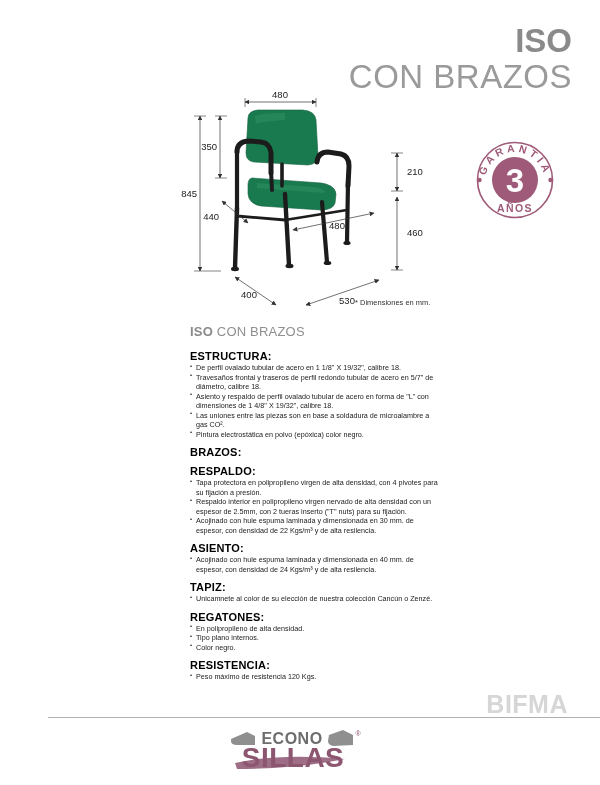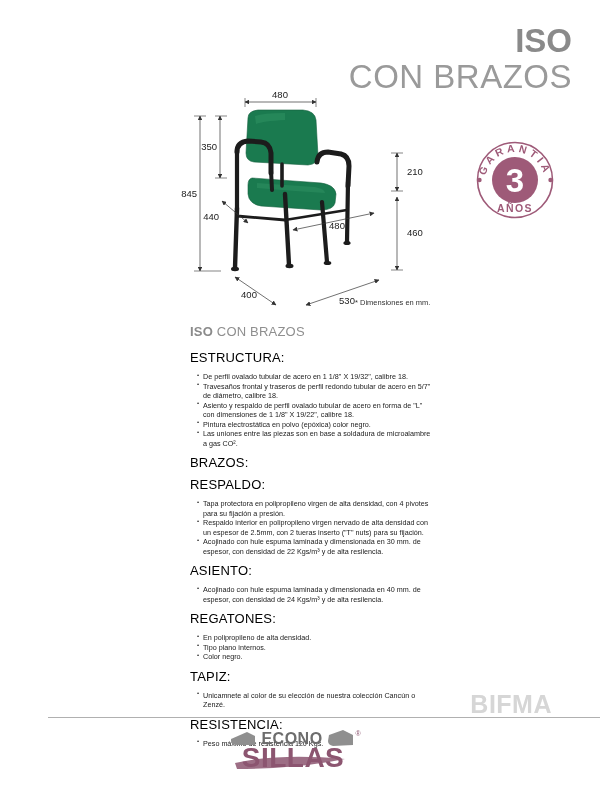--- a/index.html
+++ b/index.html
@@ -79,28 +79,28 @@
   #spec-subtitle {
     font-size: 13px;
     color: #8f8f8f;
     margin-bottom: 11px;
     letter-spacing: 0.2px;
   }
   #spec-subtitle .b { font-weight: bold; color: #8a8a8a; }
 
   .spec-section { margin-bottom: 7px; }
   .spec-heading {
-    font-size: 13px;
-    font-weight: normal;
+    font-size: 11px;
+    font-weight: bold;
     color: #000;
     letter-spacing: 0.2px;
     margin-bottom: 1px;
   }
   .spec-list {
-    margin: 7px;
+    margin: 0;
     padding: 0;
     list-style: none;
   }
   .spec-list li {
     font-size: 7.2px;
     color: #1a1a1a;
     line-height: 1.32;
     padding-left: 6px;
     position: relative;
     margin-bottom: 0px;
@@ -109,21 +109,21 @@
     content: "\2022";
     position: absolute;
     left: 0;
     top: -0.5px;
     font-size: 6px;
   }
 
   
   #bifma-mark {
     position: absolute;
-    right: 48px;
+    right: 32px;
     top: 690px;
     font-size: 25px;
     font-weight: bold;
     color: #d6d6d6;
     letter-spacing: 0.5px;
   }
   #footer-divider {
     position: absolute;
     left: 48px;
     top: 717px;
@@ -270,54 +270,54 @@
   <div id="spec-subtitle">
     <span class="b">ISO</span>
     <span>CON BRAZOS</span>
   </div>
   <div id="spec-sections">
       <div class="spec-section">
         <div class="spec-heading">ESTRUCTURA:</div>
         <ul class="spec-list">
           <li>De perfil ovalado tubular de acero en 1 1/8" X 19/32", calibre 18.</li>
           <li>Travesaños frontal y traseros de perfil redondo tubular de acero en 5/7" de diámetro, calibre 18.</li>
-          <li>Asiento y respaldo de perfil ovalado tubular de acero en forma de "L" con dimensiones de 1 1/8" X 19/22", calibre 18.</li>
+          <li>Asiento y respaldo de perfil ovalado tubular de acero en forma de "L" con dimensiones de 1 4/8" X 19/32", calibre 18.</li>
+          <li>Las uniones entre las piezas son en base a soldadura de microalambre a gas CO².</li>
           <li>Pintura electrostática en polvo (epóxica) color negro.</li>
-          <li>Las uniones entre las piezas son en base a soldadura de microalambre a gas CO².</li>
         </ul>
       </div>
       <div class="spec-section">
         <div class="spec-heading">BRAZOS:</div>
       </div>
       <div class="spec-section">
         <div class="spec-heading">RESPALDO:</div>
         <ul class="spec-list">
           <li>Tapa protectora en polipropileno virgen de alta densidad, con 4 pivotes para su fijación a presión.</li>
           <li>Respaldo interior en polipropileno virgen nervado de alta densidad con un espesor de 2.5mm, con 2 tueras inserto ("T" nuts) para su fijación.</li>
           <li>Acojinado con hule espuma laminada y dimensionada en 30 mm. de espesor, con densidad de 22 Kgs/m³ y de alta resilencia.</li>
         </ul>
       </div>
       <div class="spec-section">
         <div class="spec-heading">ASIENTO:</div>
         <ul class="spec-list">
           <li>Acojinado con hule espuma laminada y dimensionada en 40 mm. de espesor, con densidad de 24 Kgs/m³ y de alta resilencia.</li>
         </ul>
       </div>
       <div class="spec-section">
+        <div class="spec-heading">TAPIZ:</div>
+        <ul class="spec-list">
+          <li>Unicamnete al color de su elección de nuestra colección Cancún o Zenzé.</li>
+        </ul>
+      </div>
+      <div class="spec-section">
         <div class="spec-heading">REGATONES:</div>
         <ul class="spec-list">
           <li>En polipropileno de alta densidad.</li>
           <li>Tipo plano internos.</li>
           <li>Color negro.</li>
-        </ul>
-      </div>
-      <div class="spec-section">
-        <div class="spec-heading">TAPIZ:</div>
-        <ul class="spec-list">
-          <li>Unicamnete al color de su elección de nuestra colección Cancún o Zenzé.</li>
         </ul>
       </div>
       <div class="spec-section">
         <div class="spec-heading">RESISTENCIA:</div>
         <ul class="spec-list">
           <li>Peso máximo de resistencia 120 Kgs.</li>
         </ul>
       </div>
     </div>
 </div>

